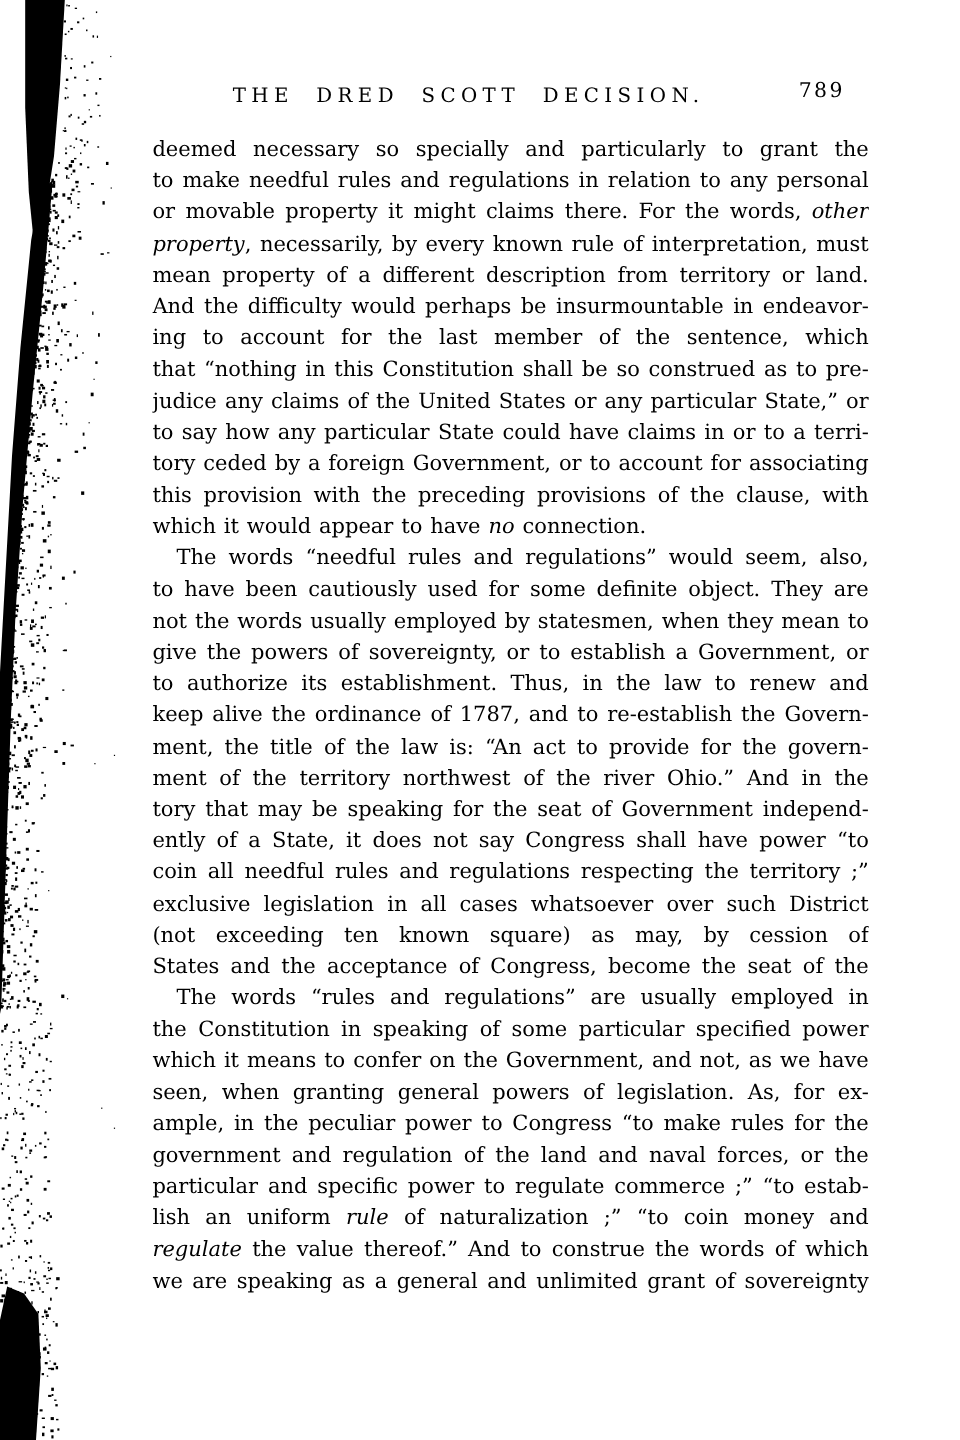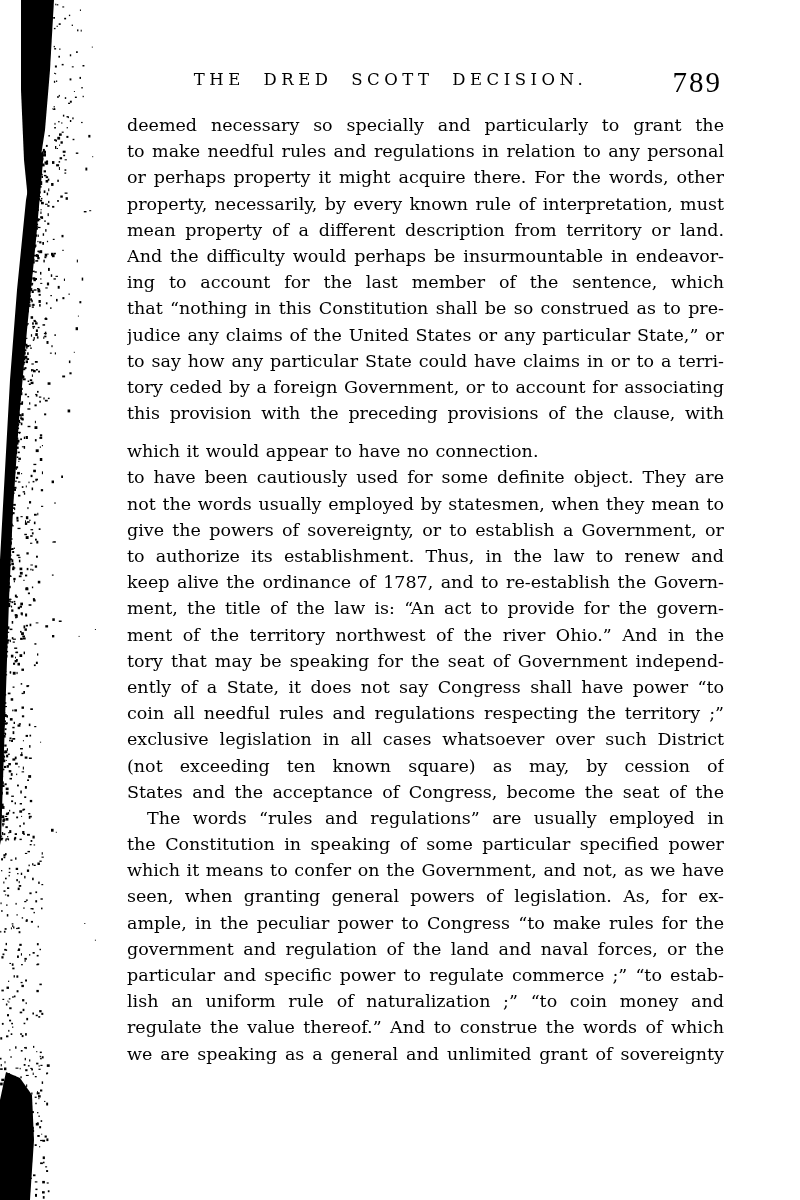--- a/index.html
+++ b/index.html
@@ -22,42 +22,41 @@
   }
   .head-title {
     position: absolute; left: 0; right: 70px; top: 4px;
     text-align: center;
     font-size: 16.5px;
     letter-spacing: 4.5px;
     word-spacing: 9px;
     white-space: nowrap;
   }
   .head-page-number {
-    position: absolute; right: 2px; top: 0;
-    font-size: 29px;
+    position: absolute; right: 20px; top: 0;
+    font-size: 17px;
     letter-spacing: 2px;
-    font-family: Liberation Serif, serif;
   }
 
   
   .text-column {
     position: absolute; left: 127px; top: 112px; width: 597px;
     font-size: 17.5px;
     line-height: 26.2px;
   }
   .line {
     height: 26.2px;
     overflow: hidden;
     text-align: justify;
     text-align-last: justify;
     word-spacing: 1px;
   }
-  .line.end { text-align-last: left; margin-top: 12px; }
+  .line.end { text-align-last: left; }
   .line.indent { text-indent: 20px; }
-  .it { }
+  .it { font-style: italic; }
 </style>
 </head>
 <body>
 
 <div class="scan-page">
 
   <div class="artifact">
     <svg id="artifact-svg" width="130" height="1200" viewBox="0 0 130 1200">
       <polygon id="poly-top" points="21,0 54,0 50,70 45,130 38,175 28,200 24,160 21,90" fill="#000"></polygon>
       <polygon id="poly-main" points="44,150 36,240 27,330 19,420 13,510 9,600 6,690 3,780 1,840 0,845 0,560 5,470 10,380 17,290 26,200 33,160" fill="#000"></polygon>
@@ -1125,31 +1124,32 @@
   </div>
 
   <div class="running-head">
     <div class="head-title">THE DRED SCOTT DECISION.</div>
     <div class="head-page-number">789</div>
   </div>
 
   <div class="text-column">
       <div class="line"><span>deemed necessary so specially and particularly to grant the power</span></div>
       <div class="line"><span>to make needful rules and regulations in relation to any personal</span></div>
-      <div class="line"><span>or perhaps property it might acquire there. For the words, </span><span class="it">other</span></div>
+      <div class="line"><span>or movable property it might claims there. For the words, </span><span class="it">other</span></div>
       <div class="line"><span class="it">property</span><span>, necessarily, by every known rule of interpretation, must</span></div>
       <div class="line"><span>mean property of a different description from territory or land.</span></div>
       <div class="line"><span>And the difficulty would perhaps be insurmountable in endeavor-</span></div>
       <div class="line"><span>ing to account for the last member of the sentence, which provides</span></div>
       <div class="line"><span>that “nothing in this Constitution shall be so construed as to pre-</span></div>
       <div class="line"><span>judice any claims of the United States or any particular State,” or</span></div>
       <div class="line"><span>to say how any particular State could have claims in or to a terri-</span></div>
       <div class="line"><span>tory ceded by a foreign Government, or to account for associating</span></div>
       <div class="line"><span>this provision with the preceding provisions of the clause, with</span></div>
       <div class="line end"><span>which it would appear to have </span><span class="it">no</span><span> connection.</span></div>
+      <div class="line indent"><span>The words “needful rules and regulations” would seem, also,</span></div>
       <div class="line"><span>to have been cautiously used for some definite object. They are</span></div>
       <div class="line"><span>not the words usually employed by statesmen, when they mean to</span></div>
       <div class="line"><span>give the powers of sovereignty, or to establish a Government, or</span></div>
       <div class="line"><span>to authorize its establishment. Thus, in the law to renew and</span></div>
       <div class="line"><span>keep alive the ordinance of 1787, and to re-establish the Govern-</span></div>
       <div class="line"><span>ment, the title of the law is: “An act to provide for the govern-</span></div>
       <div class="line"><span>ment of the territory northwest of the river Ohio.” And in the</span></div>
       <div class="line"><span>tory that may be speaking for the seat of Government independ-</span></div>
       <div class="line"><span>ently of a State, it does not say Congress shall have power “to</span></div>
       <div class="line"><span>coin all needful rules and regulations respecting the territory ;”</span></div>

